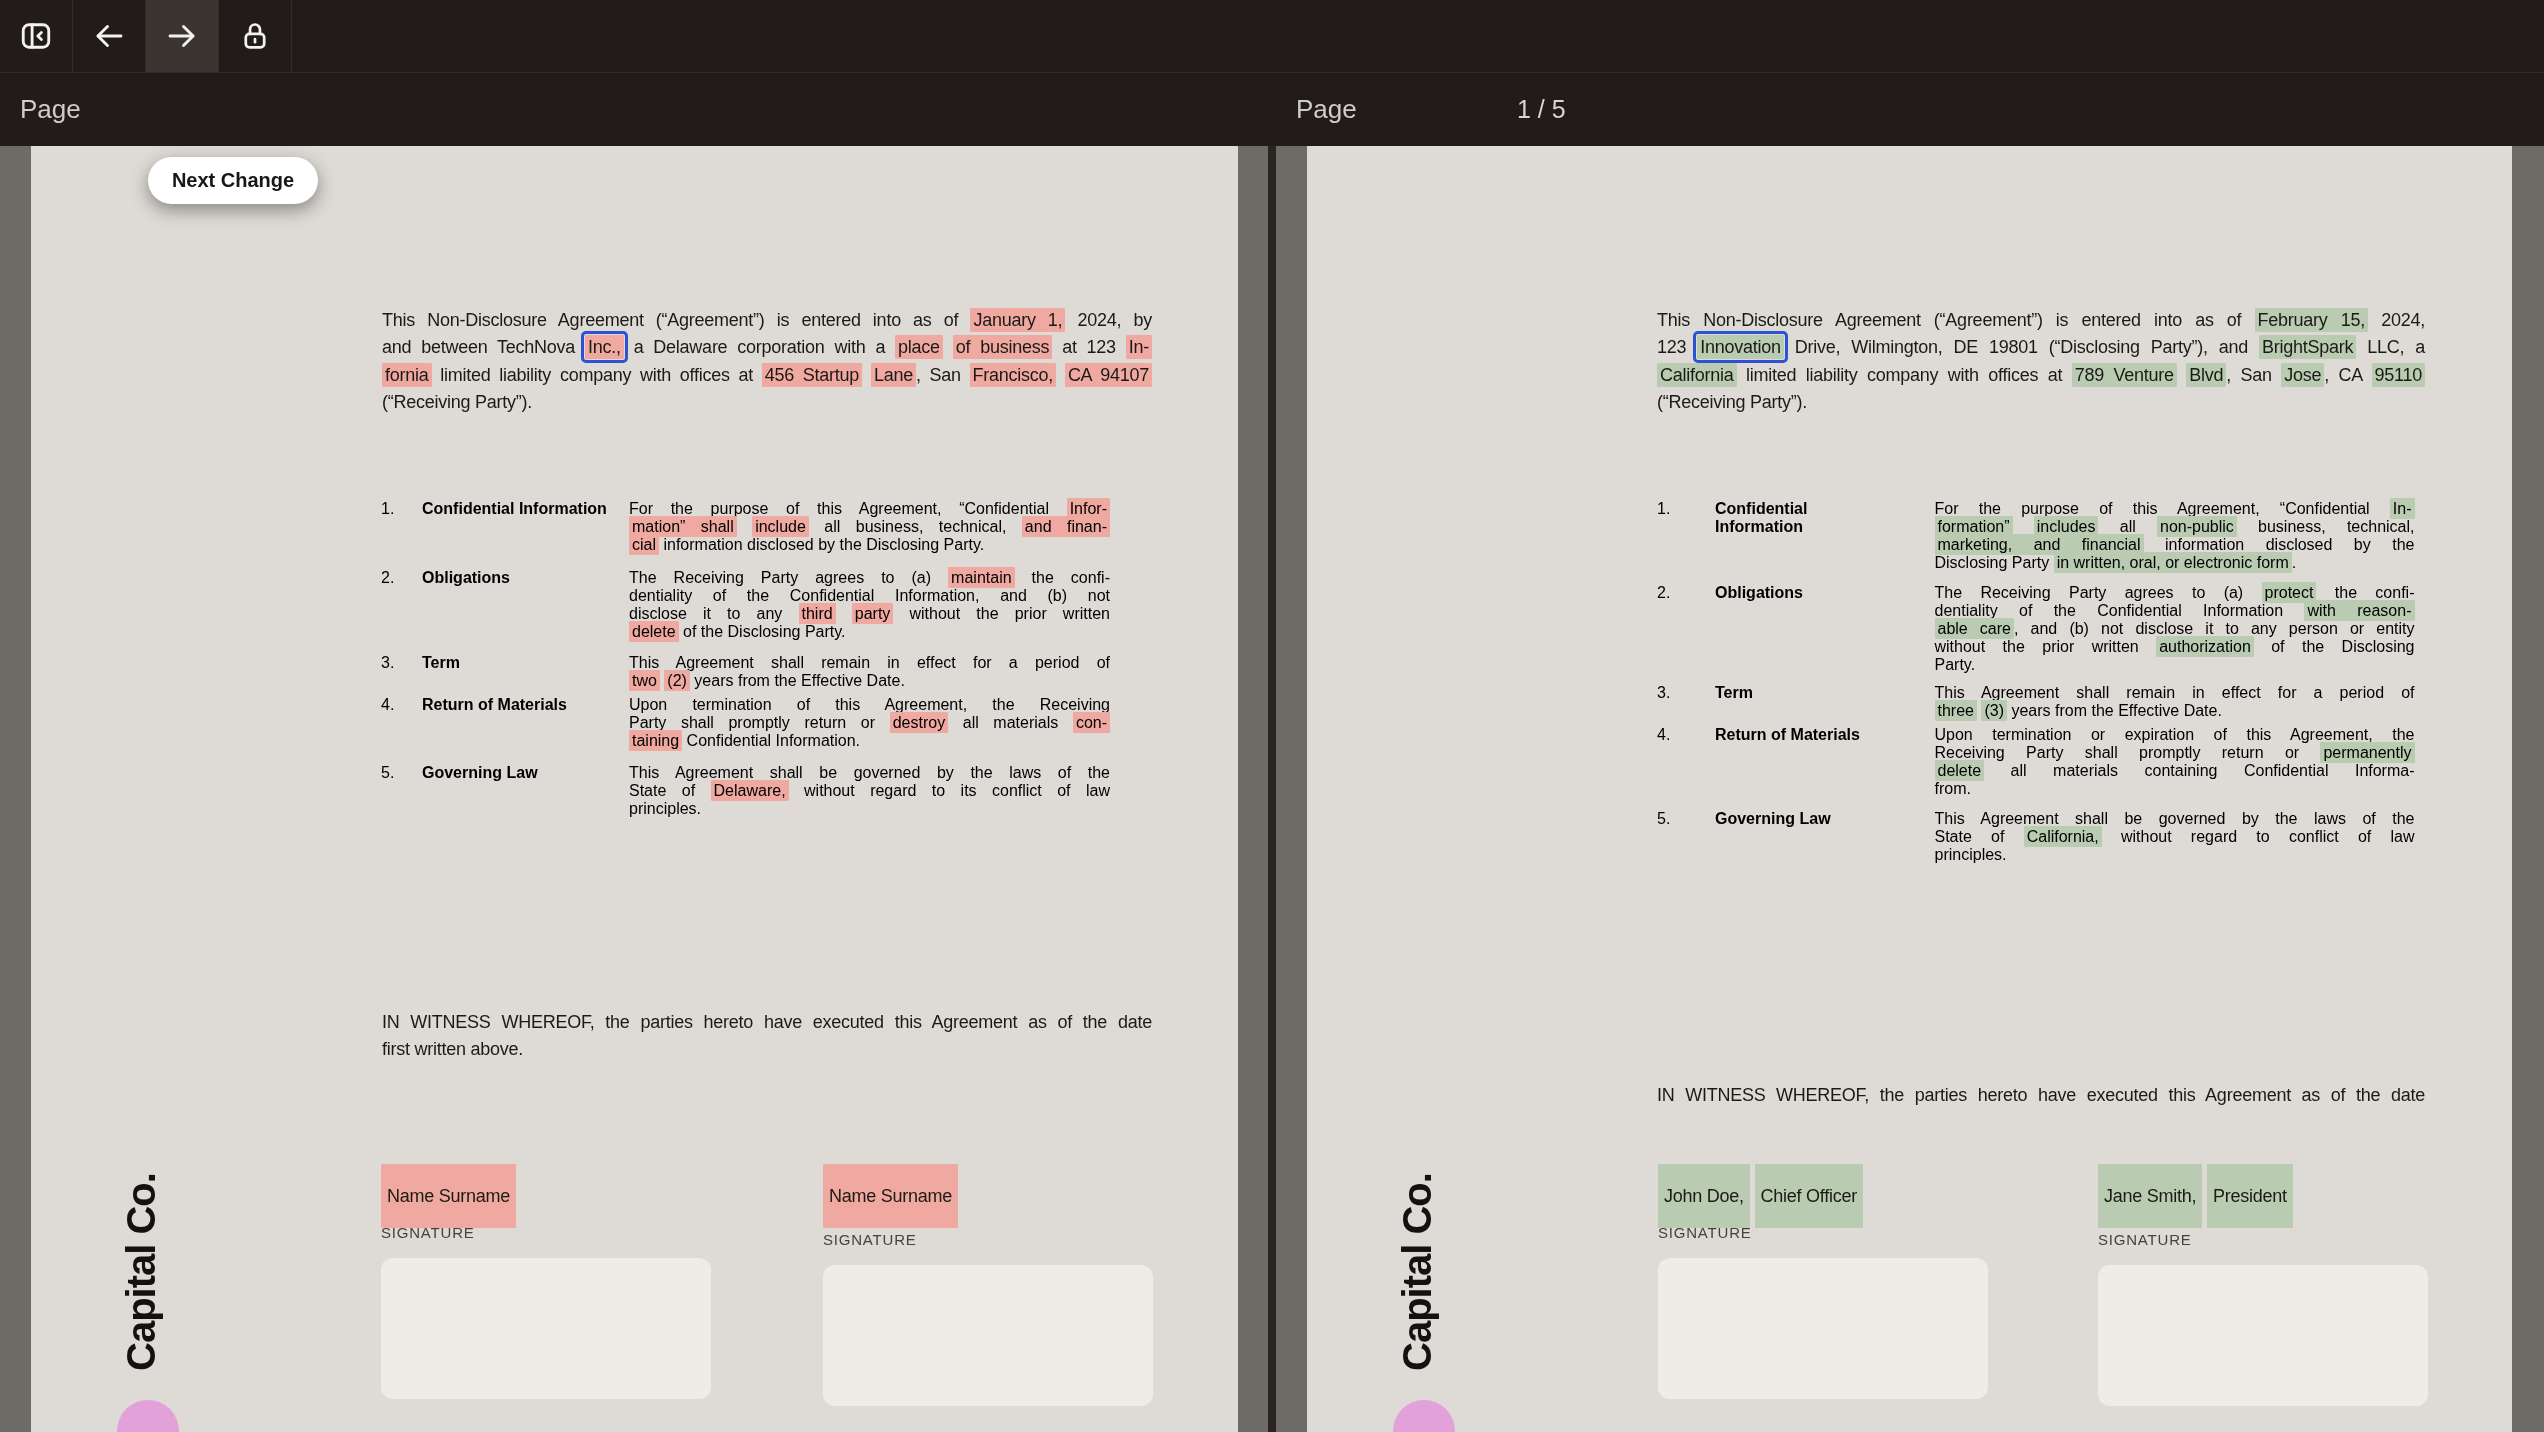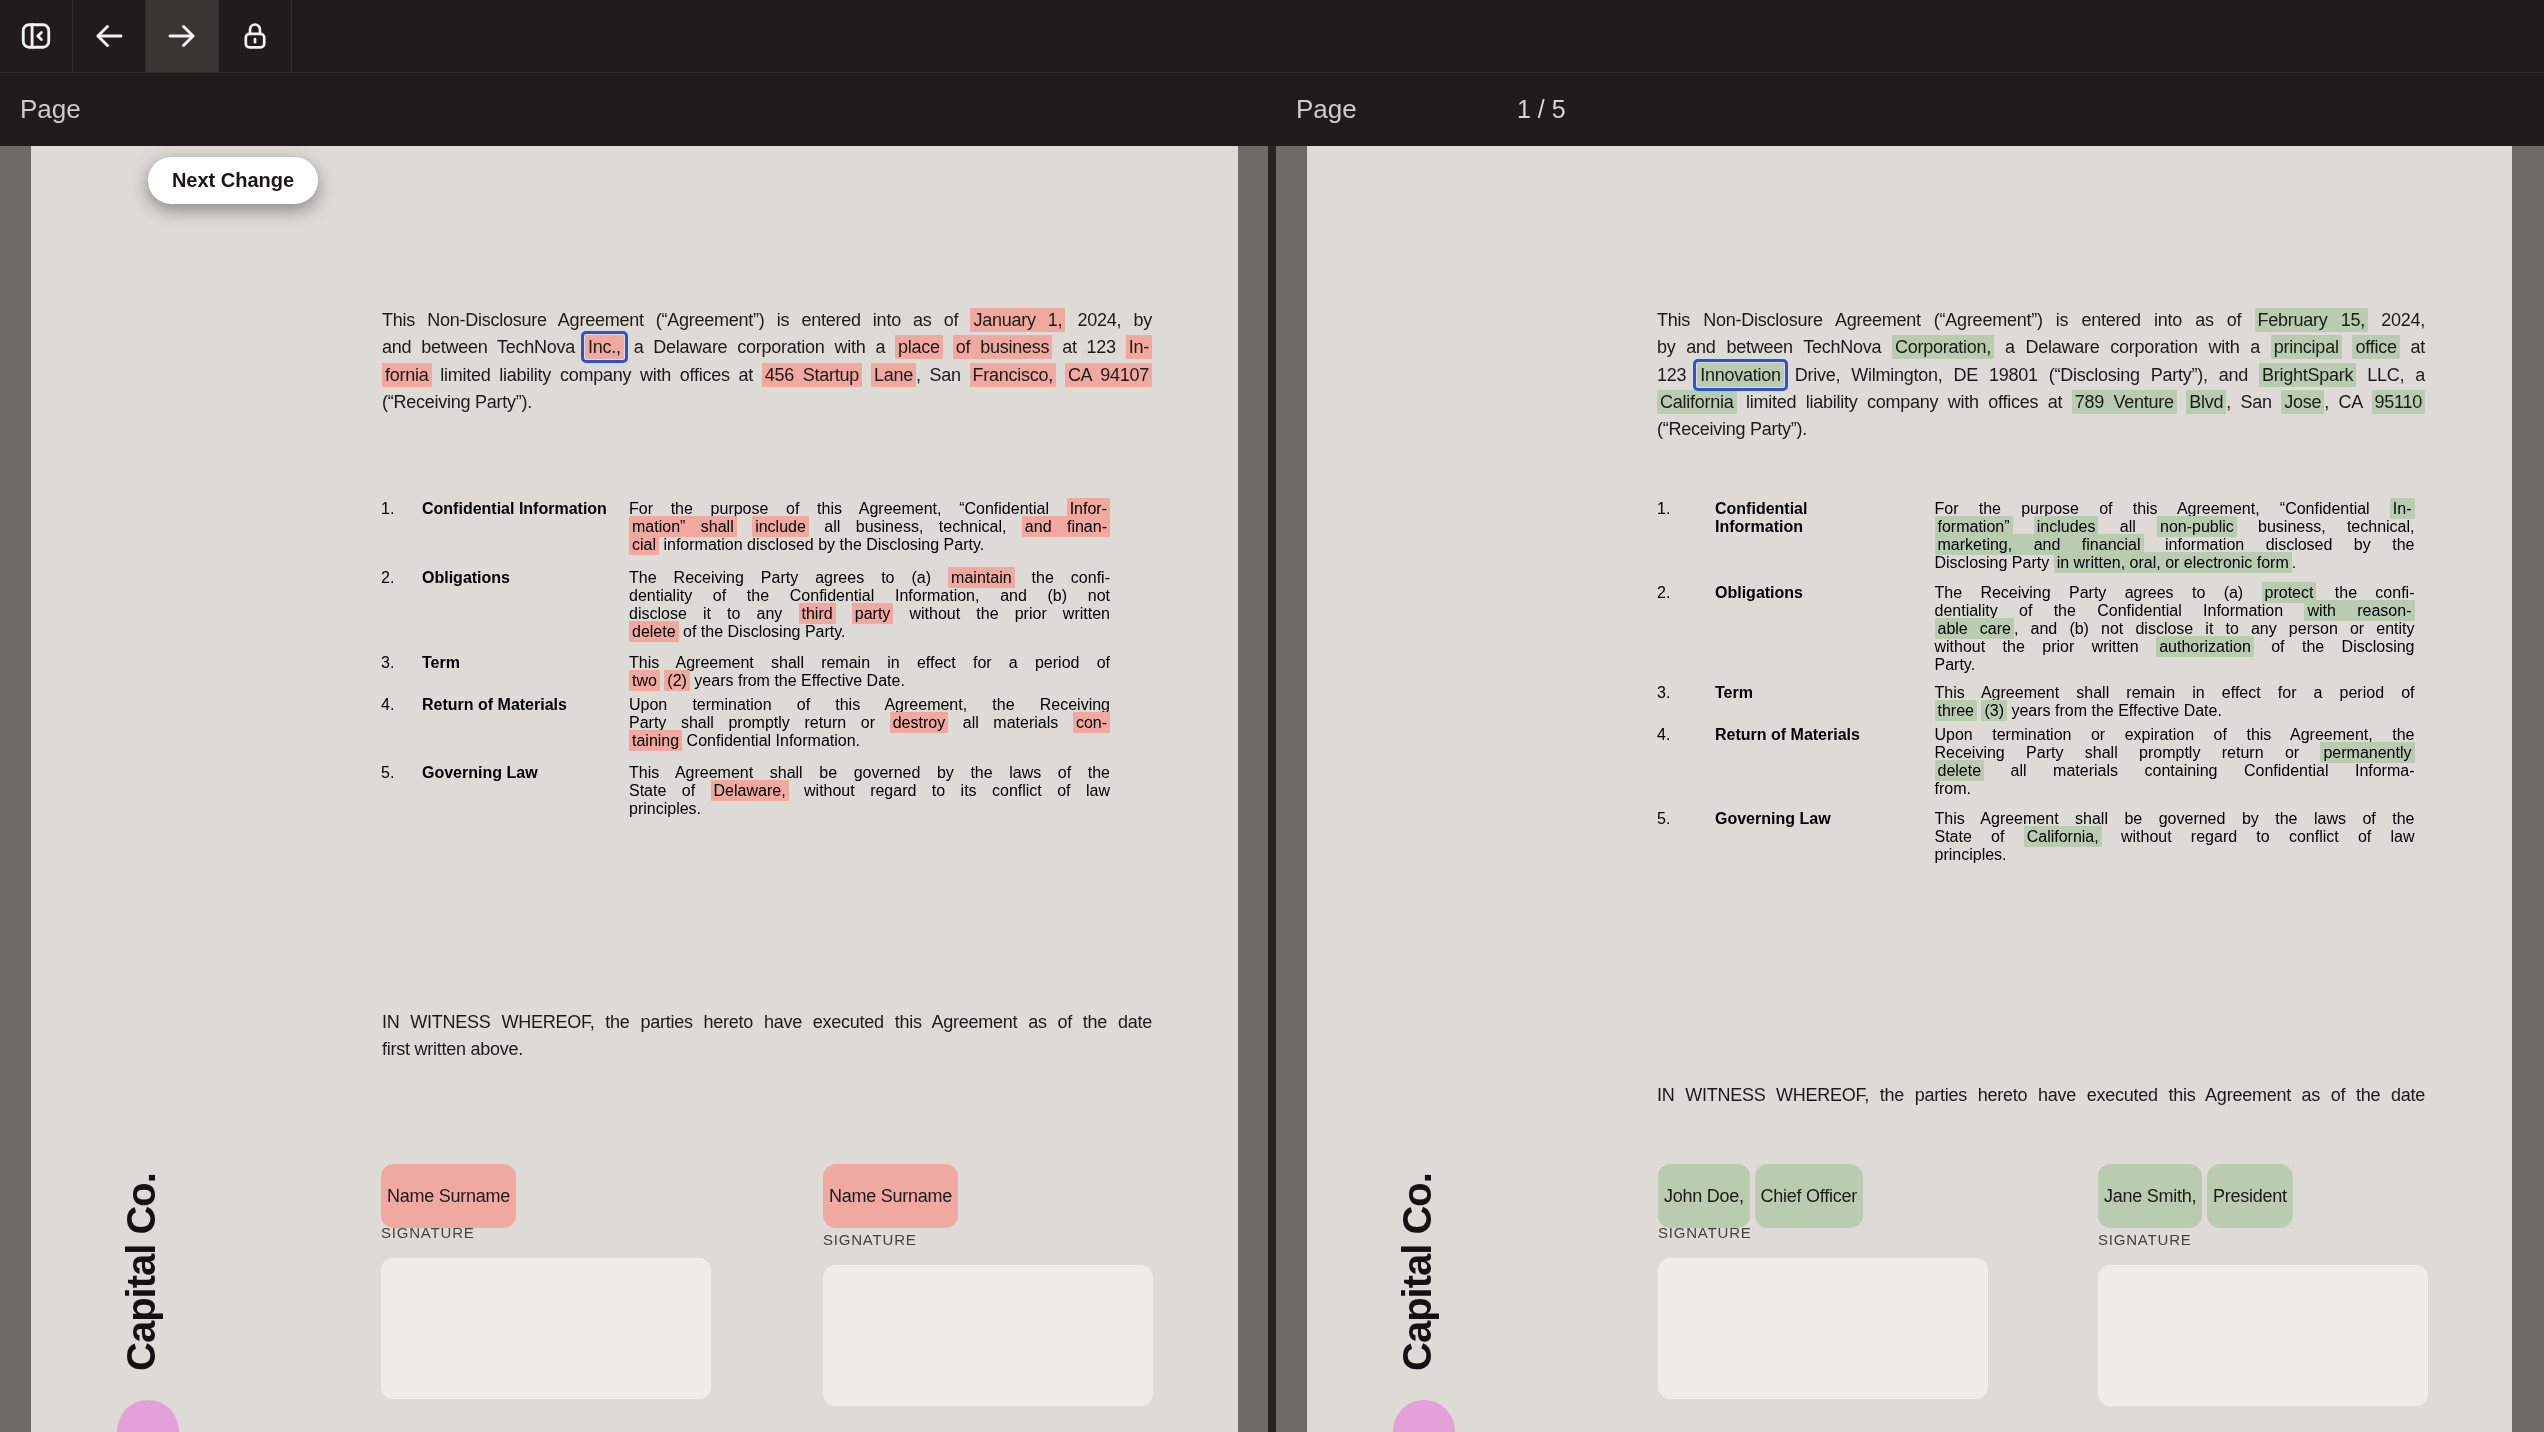--- a/index.html
+++ b/index.html
@@ -57,21 +57,21 @@
   .pane.left  .item:nth-of-type(5) { margin-top:14px; }
   
   .pane.right .item:nth-of-type(2) { margin-top:12px; }
   .pane.right .item:nth-of-type(3) { margin-top:10px; }
   .pane.right .item:nth-of-type(4) { margin-top:6px; }
   .pane.right .item:nth-of-type(5) { margin-top:12px; }
 
   
   .sig-col { position:absolute; width:330px; color:#1c1a17; }
   .sig-name { font-size:18px; line-height:27px; letter-spacing:-0.25px; }
-  .sig-name .mk { padding:22px 6px;border-radius:13px; }
+  .sig-name .mk { padding:22px 6px; }
   .sig-label { margin-top:14px; font-size:15px; letter-spacing:0.8px; color:#45423f; font-weight:500; }
   .sig-col.second .sig-label { margin-top:21px; }
   .sig-box { margin-top:17px; width:330px; height:141px; background:#efece8; border-radius:12px; }
 
   
   .brand { position:absolute; left:88px; top:1225px; transform:rotate(-90deg); transform-origin:0 0;
            font-size:40px; font-weight:700; letter-spacing:-1px; color:#141110; white-space:nowrap; }
   .brand-dot { position:absolute; width:62px; height:62px; border-radius:50%; background:#e2a2d9; left:86px; top:1254px; }
 
   svg { display:block; }
@@ -286,21 +286,20 @@
       <div class="brand-dot"></div>
     </div>
   </div>
 
   <div class="divider"></div>
 
   <div class="pane right">
     <div class="page">
       <div class="doc-block" style="left:350px; top:161px; width:768px;">
           <div class="line">This Non-Disclosure Agreement (“Agreement”) is entered into as of <span class="mk add">February 15,</span> 2024,</div>
-          <div class="line">by and between TechNova <span class="mk add">Corporation,</span> a Delaware corporation with a <span class="mk add">principal</span> <span class="mk add">office</span> at</div>
           <div class="line">123 <span class="mk add sel">Innovation</span> Drive, Wilmington, DE 19801 (“Disclosing Party”), and <span class="mk add">BrightSpark</span> LLC, a</div>
           <div class="line"><span class="mk add">California</span> limited liability company with offices at <span class="mk add">789 Venture</span> <span class="mk add">Blvd</span>, San <span class="mk add">Jose</span>, CA <span class="mk add">95110</span></div>
           <div class="line last">(“Receiving Party”).</div>
         </div>
       <div class="items-wrap" style="left:350px; top:354px; width:768px;">
           <div class="item">
             <div class="num">1.</div>
             <div class="ttl">Confidential Information</div>
             <div class="body">
               <div class="line">For the purpose of this Agreement, “Confidential <span class="mk add">In-</span></div>

